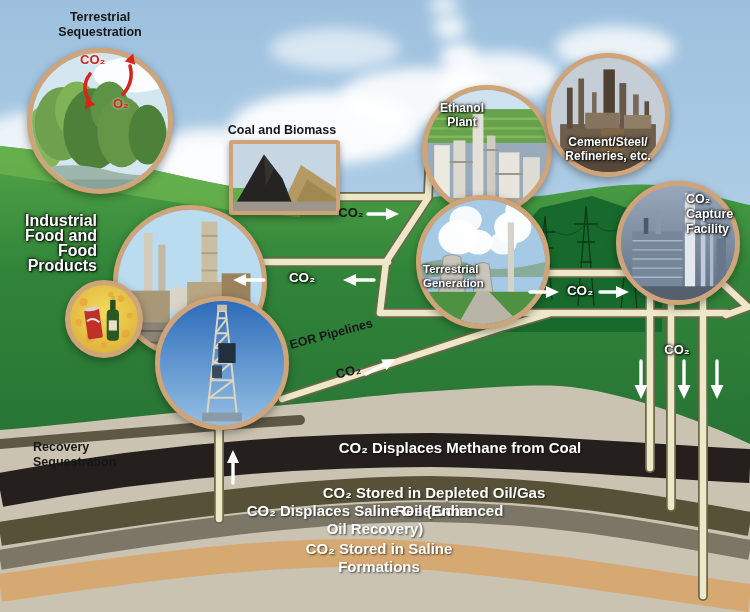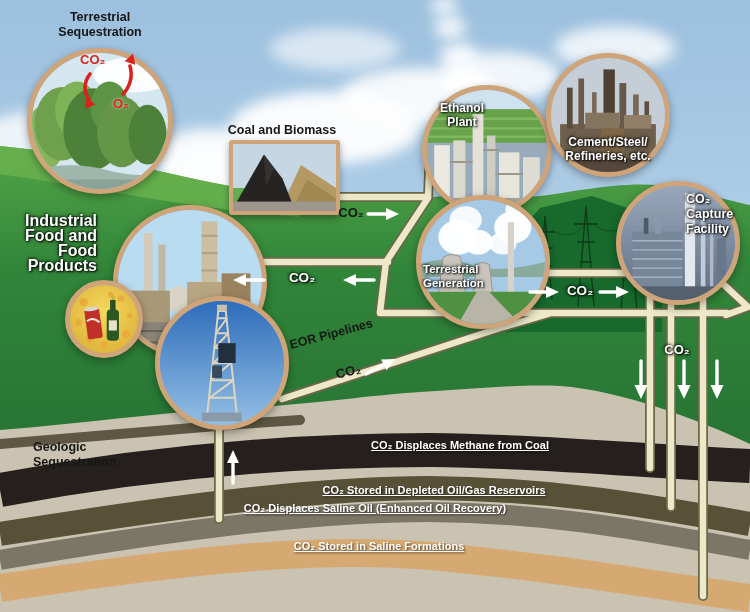--- a/index.html
+++ b/index.html
@@ -14,21 +14,21 @@
   .node{position:absolute;border:5px solid #cfa478;border-radius:50%;overflow:hidden;
     box-shadow:0 3px 8px rgba(0,0,0,.35);background:#9ab;}
   .node svg{display:block;width:100%;height:100%;}
   #coal-rect{position:absolute;left:229px;top:140px;width:103px;height:67px;border:4px solid #cfa478;
     border-radius:3px;overflow:hidden;box-shadow:0 3px 7px rgba(0,0,0,.35);}
   #coal-rect svg{display:block;width:100%;height:100%;}
   
   .lbl{position:absolute;font-weight:bold;line-height:1.18;}
   .k{color:#161616;}
   .w{color:#fff;text-shadow:1px 1px 2px rgba(0,0,0,.95),-1px -1px 2px rgba(0,0,0,.55),0 0 4px rgba(0,0,0,.7);}
-  .u{color:#fff;font-size:11px;text-shadow:1px 1px 2px rgba(0,0,0,.65);text-decoration:underline;}
+  .u{color:#fff;font-size:15px;text-shadow:1px 1px 2px rgba(0,0,0,.65);}
   .red{color:#d8241c;text-shadow:0 0 3px rgba(255,255,255,.75);}
   .ctr{text-align:center;} .rgt{text-align:right;}
   .arrows path,.arrows line{stroke:#fff;stroke-width:3.4;fill:none;stroke-linecap:round;}
   .arrows polygon{fill:#fff;stroke:none;}
   .redarr path{stroke:#d8241c;stroke-width:3.6;fill:none;stroke-linecap:round;}
   .redarr polygon{fill:#d8241c;}
 </style>
 </head>
 <body>
 
@@ -366,21 +366,21 @@
 
   <div class="lbl w ctr" style="left:280px;top:270px;width:44px;font-size:13.5px;">CO₂</div>
   <div class="lbl w ctr" style="left:558px;top:283px;width:44px;font-size:13.5px;">CO₂</div>
 
   <div class="lbl k" style="left:290px;top:338px;width:110px;font-size:12.5px;transform:rotate(-15deg);transform-origin:left center;">EOR Pipelines</div>
   <div class="lbl k" style="left:336px;top:367px;width:36px;font-size:13px;transform:rotate(-14deg);transform-origin:left center;">CO₂</div>
 
   <div class="lbl w ctr" style="left:655px;top:342px;width:44px;font-size:13px;">CO₂</div>
 
   <div class="lbl k" style="left:33px;top:440px;width:140px;font-size:12.5px;line-height:15px;">
-    <div>Geologic</div>
+    <div>Recovery</div>
     <div>Sequestration</div>
   </div>
 
   <div class="lbl u ctr" style="left:330px;top:439px;width:260px;">CO₂ Displaces Methane from Coal</div>
   <div class="lbl u ctr" style="left:303px;top:484px;width:262px;">CO₂ Stored in Depleted Oil/Gas Reservoirs</div>
   <div class="lbl u ctr" style="left:243px;top:502px;width:264px;">CO₂ Displaces Saline Oil (Enhanced Oil Recovery)</div>
   <div class="lbl u ctr" style="left:267px;top:540px;width:224px;">CO₂ Stored in Saline Formations</div>
 
 </div>
 

